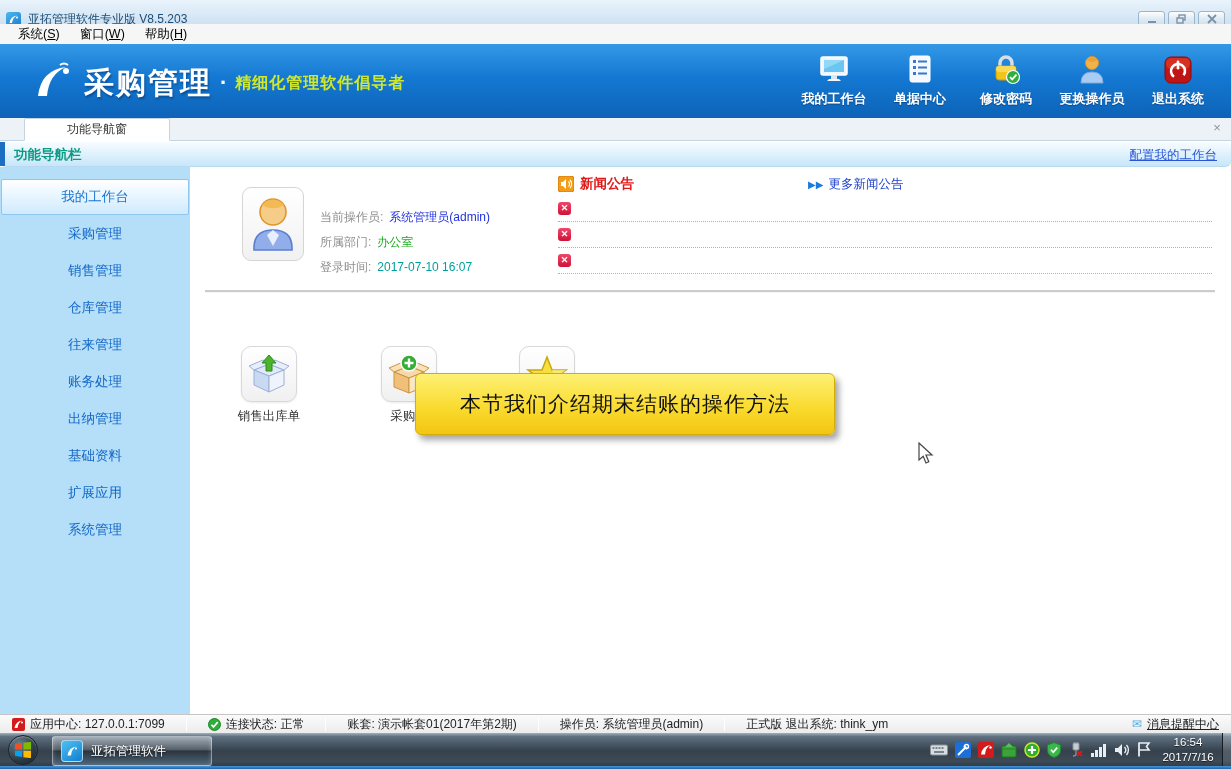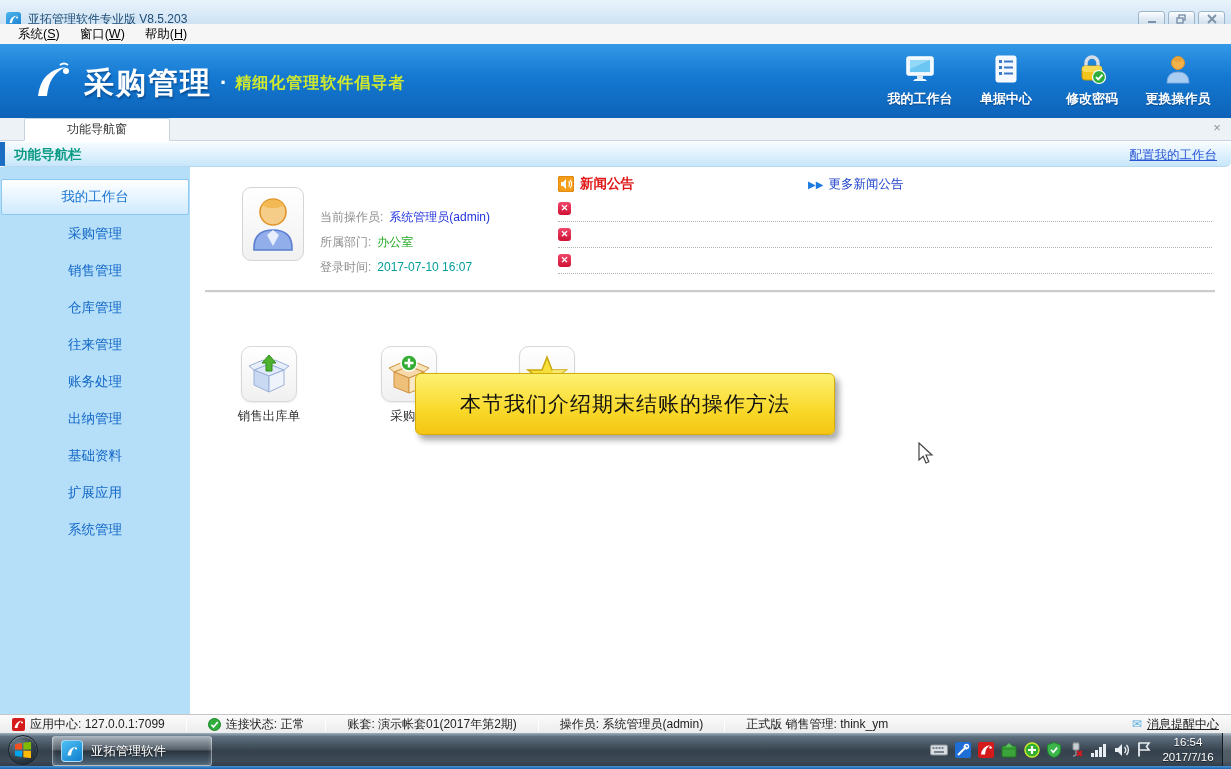--- a/index.html
+++ b/index.html
@@ -235,20 +235,31 @@
       <div class="hdr-btn">
         <span class="ic">
           <svg width="28" height="30" viewBox="0 0 28 30">
             <circle cx="14" cy="8" r="6.5" fill="#f3b34a" stroke="#d8932a"></circle>
             <path d="M14,2.5 a6,6 0 0 1 5,3 a10,10 0 0 1 -10,0 a6,6 0 0 1 5,-3 Z" fill="#e8a23a"></path>
             <path d="M3,28 q0,-11 11,-11 q11,0 11,11 Z" fill="#a9cdf2" stroke="#7ba9dd"></path>
           </svg>
         </span>
         <span class="lb">更换操作员</span>
       </div>
+      <div class="hdr-btn">
+        <span class="ic">
+          <svg width="30" height="30" viewBox="0 0 30 30">
+            <rect x="2" y="2" width="26" height="26" rx="6" fill="#c01515" stroke="#8e0b0b"></rect>
+            <rect x="3" y="3" width="24" height="11" rx="5" fill="#e03a2a" opacity=".7"></rect>
+            <circle cx="15" cy="16" r="7" fill="none" stroke="#fff" stroke-width="2.6" stroke-dasharray="33 11" transform="rotate(125 15 16)"></circle>
+            <rect x="13.7" y="5.5" width="2.6" height="9" rx="1.3" fill="#fff"></rect>
+          </svg>
+        </span>
+        <span class="lb">退出系统</span>
+      </div>
     </div>
   </div>
 
   <div class="tabstrip">
     <div class="tab">功能导航窗</div>
     <div class="tab-close">×</div>
   </div>
 
   <div class="navbar">
     <div class="accent"></div>
@@ -386,21 +397,21 @@
     <div class="sb-sep"></div>
     <div class="sb-seg">
         <span>账套: 演示帐套01(2017年第2期)</span>
       </div>
     <div class="sb-sep"></div>
     <div class="sb-seg">
         <span>操作员: 系统管理员(admin)</span>
       </div>
     <div class="sb-sep"></div>
     <div class="sb-seg">
-        <span>正式版 销售管理: think_ym</span>
+        <span>正式版 退出系统: think_ym</span>
       </div>
     <div class="sb-spacer"></div>
     <div class="sb-seg">
       <span class="sb-env">✉</span>
       <span class="sb-msg">消息提醒中心</span>
     </div>
   </div>
 
   <div class="taskbar">
     <div class="start-orb">

